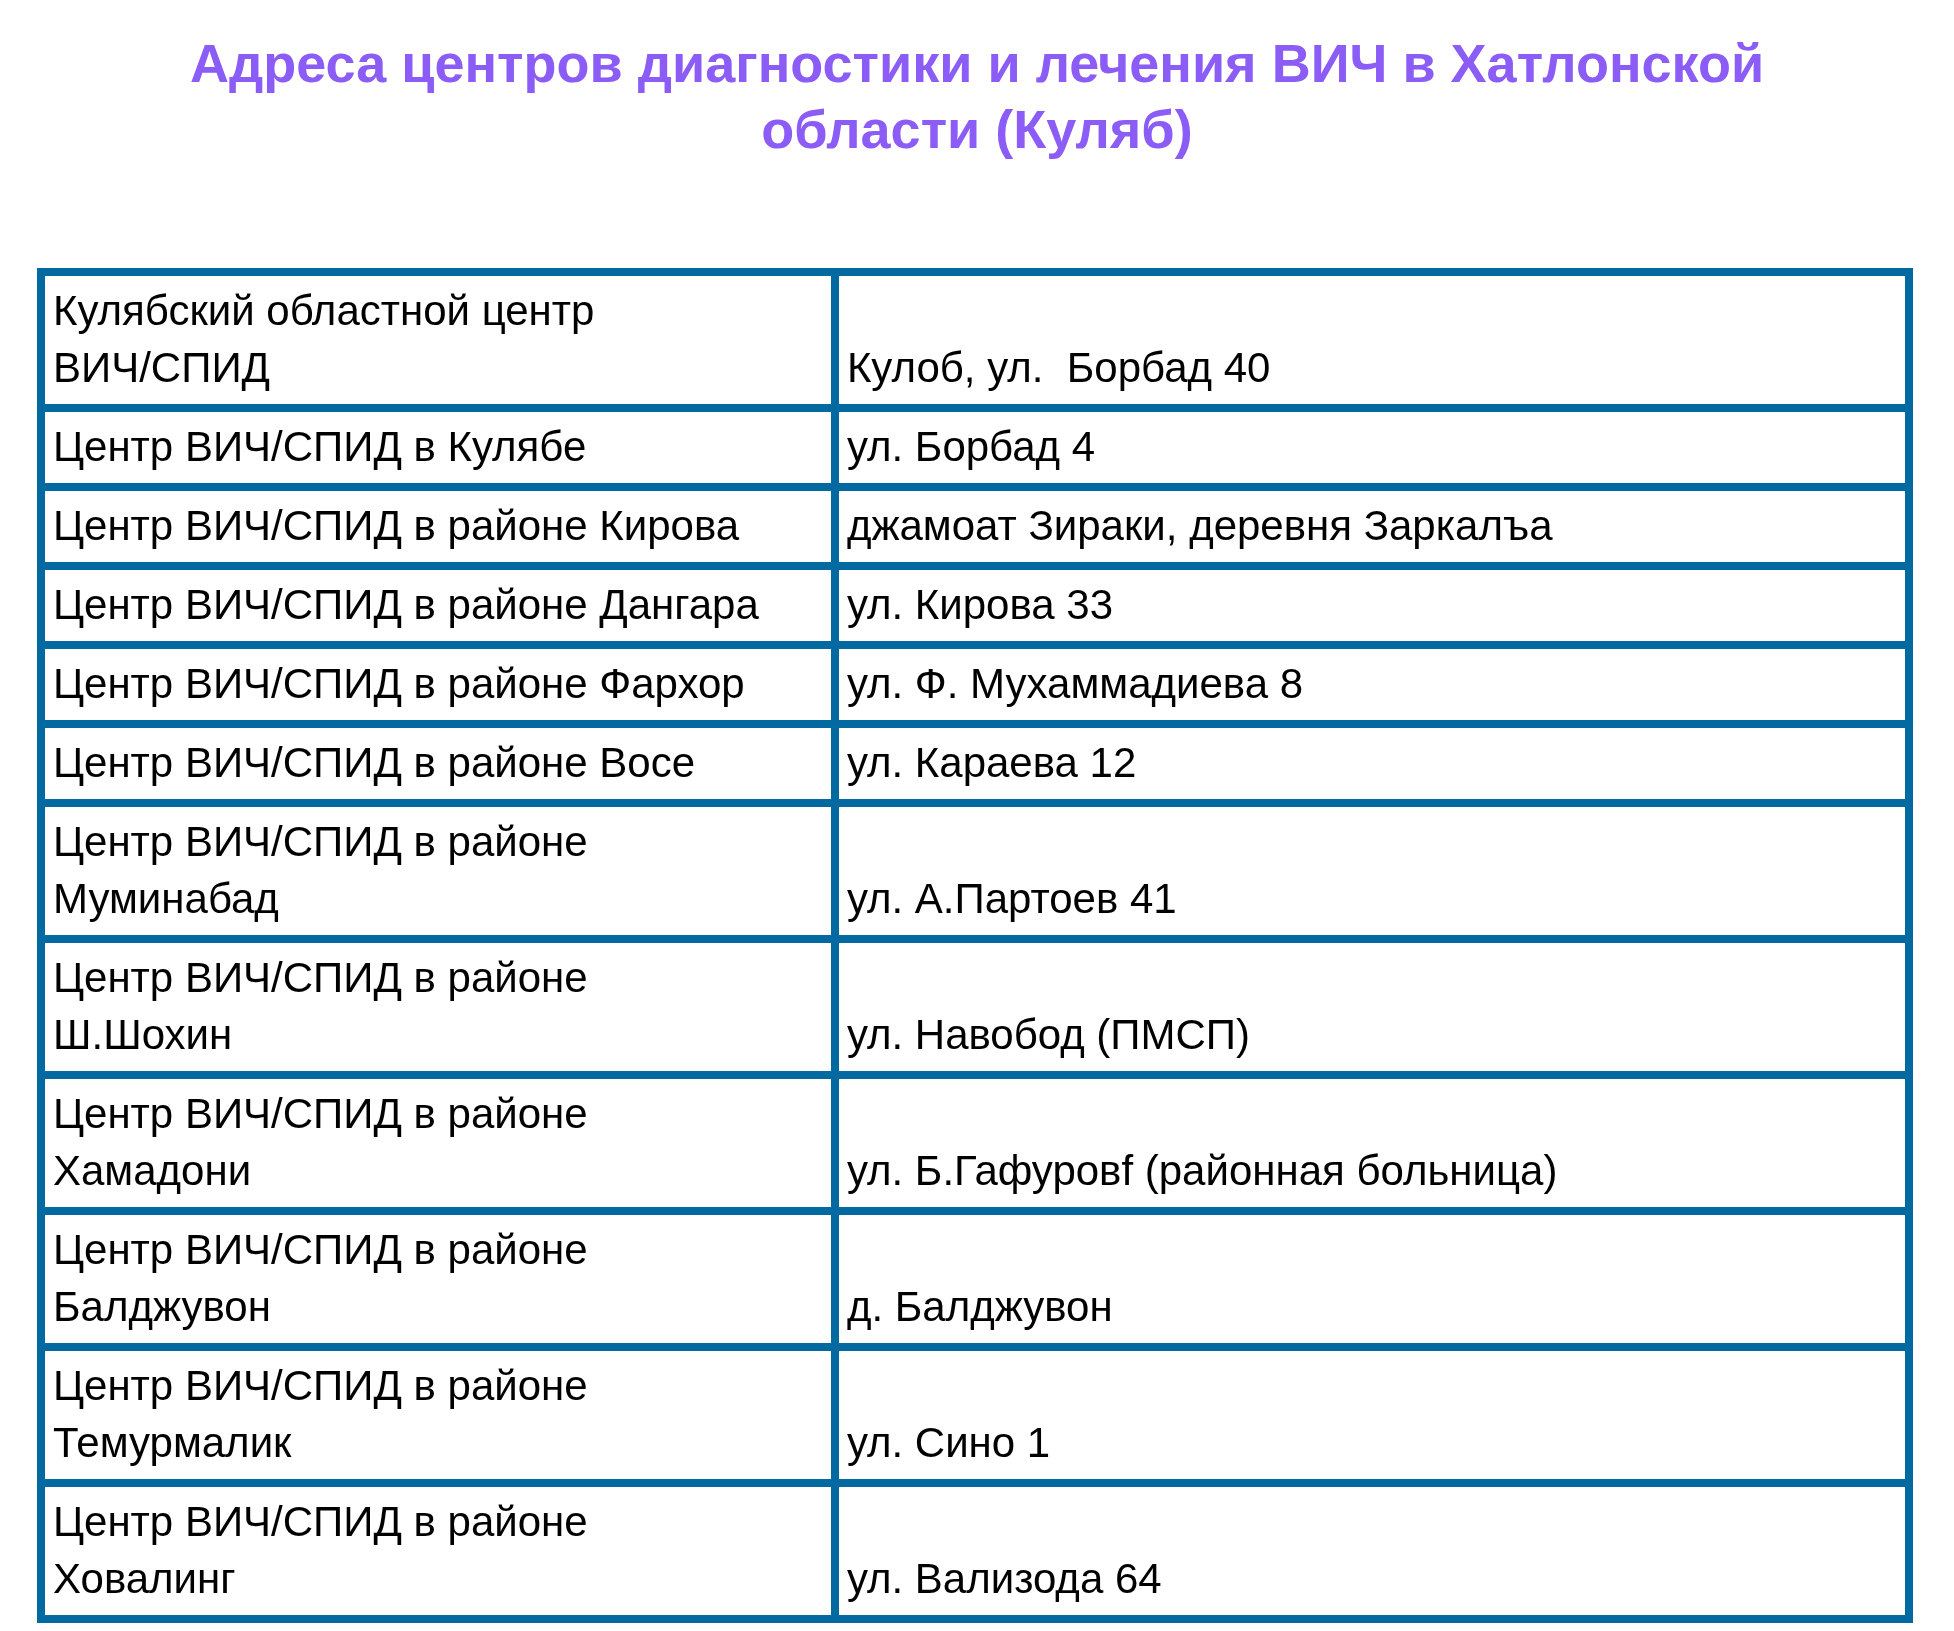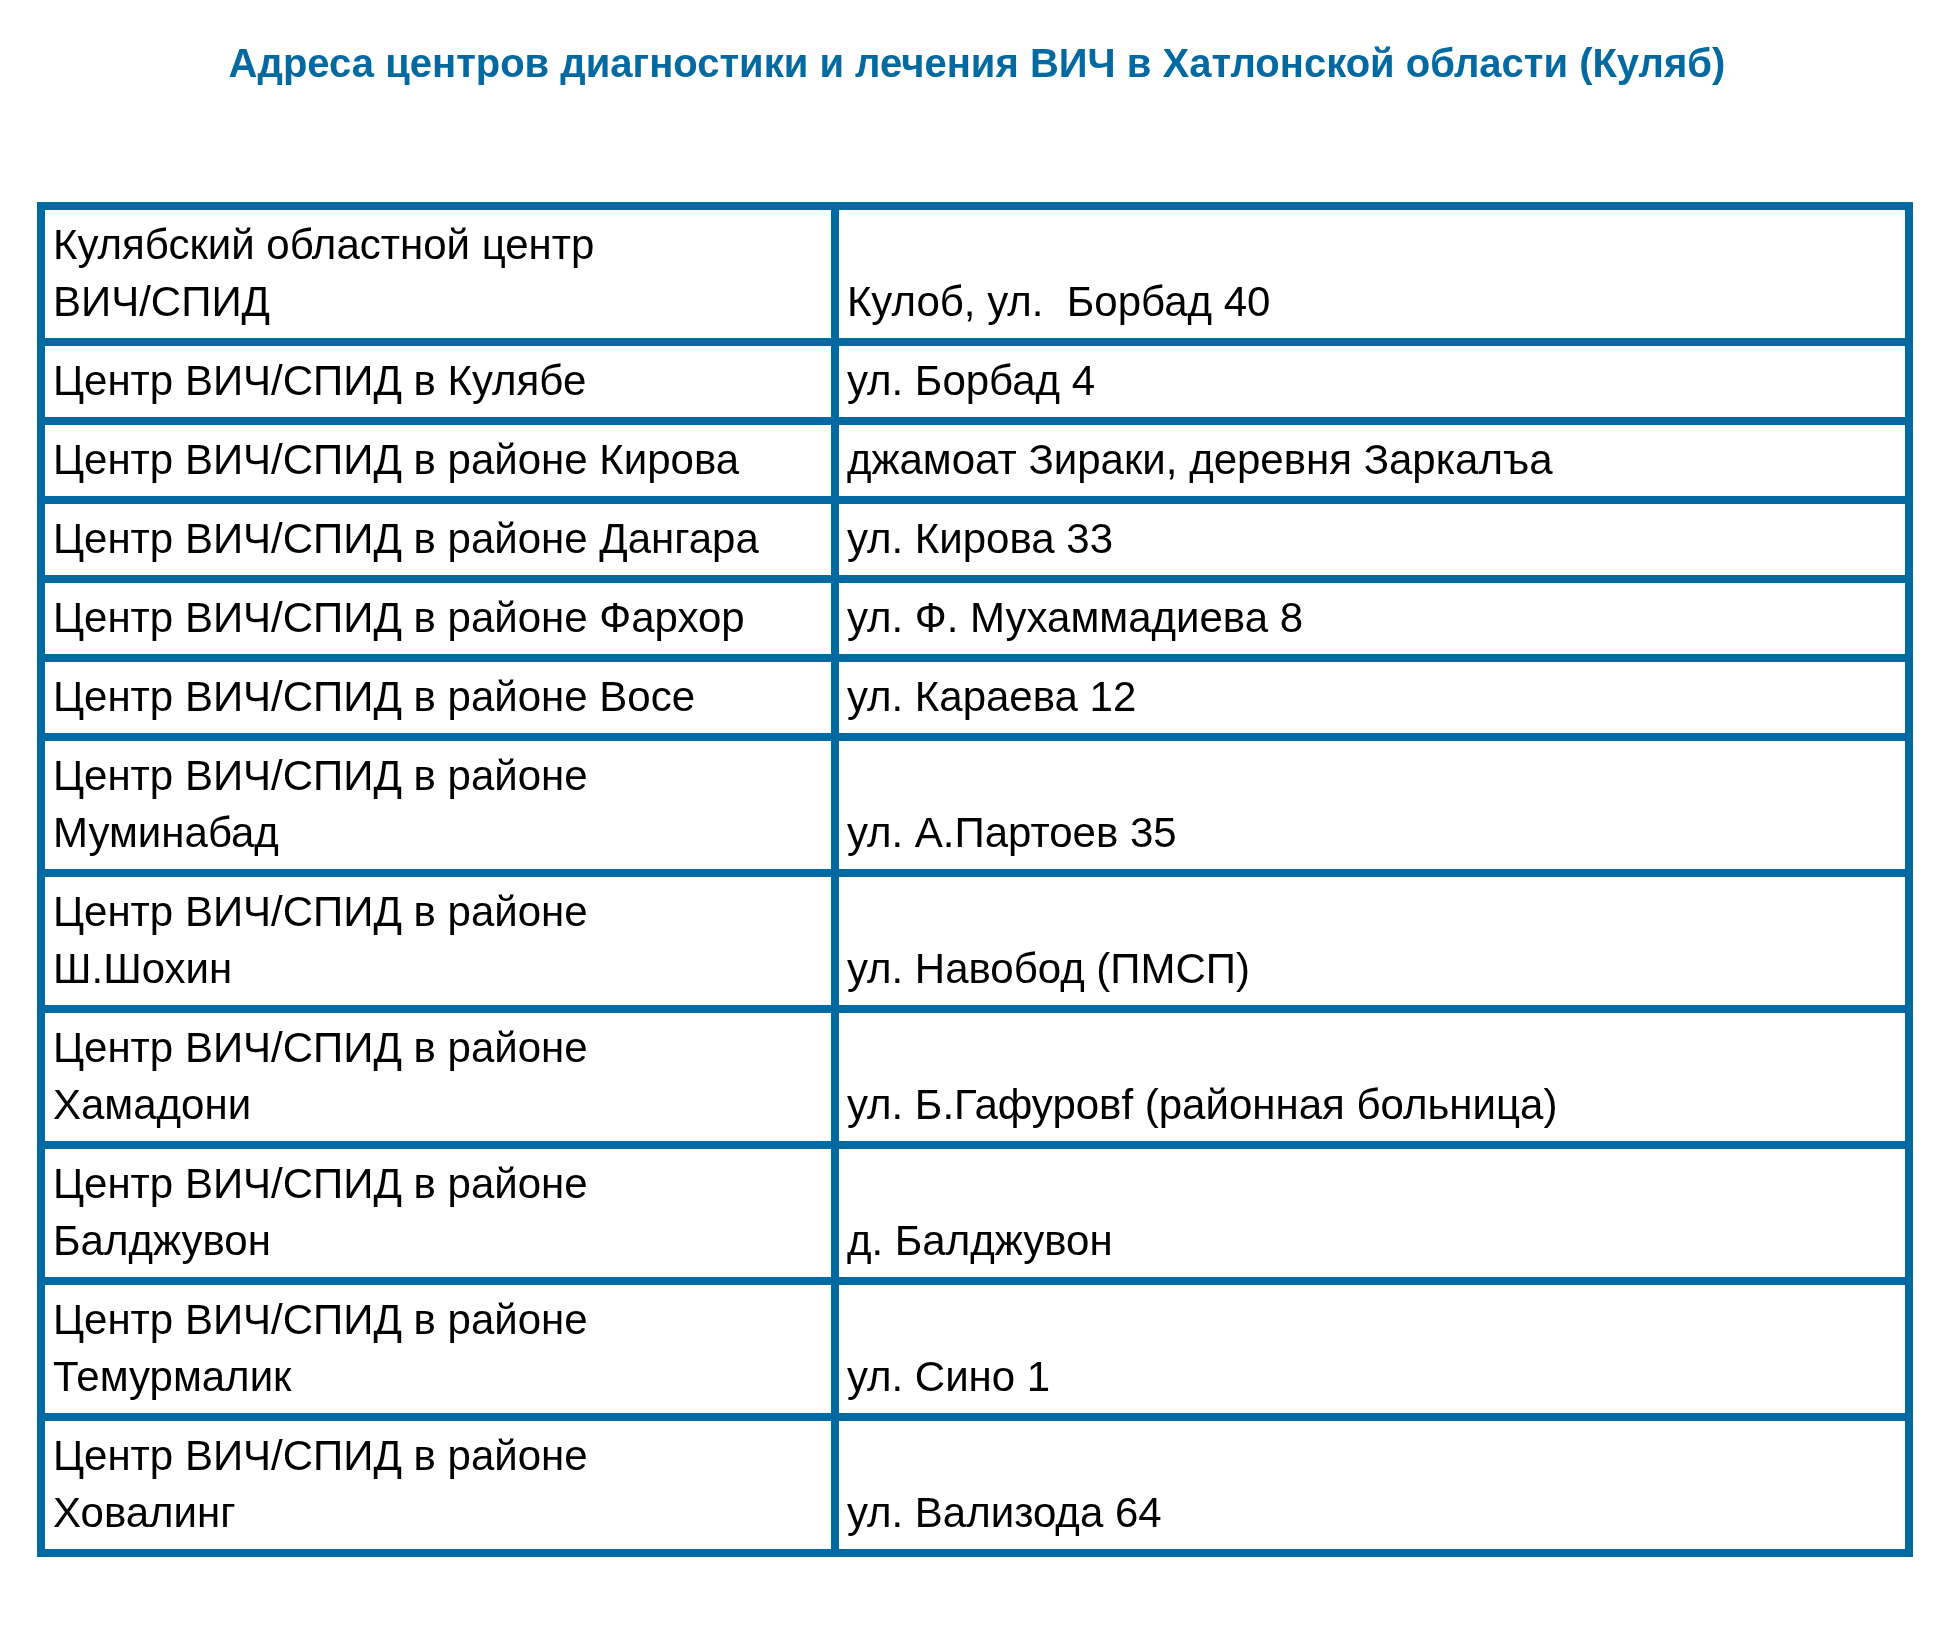--- a/index.html
+++ b/index.html
@@ -10,24 +10,24 @@
   body {
     width: 1954px;
     height: 1631px;
     font-family: "Liberation Sans", sans-serif;
     color: #000000;
     overflow: hidden;
   }
   .doc-title {
     margin: 30px 120px 0 120px;
     text-align: center;
-    font-size: 40px;
+    font-size: 54px;
     font-weight: bold;
     line-height: 66px;
-    color: #0369a1;
+    color: #8b5cf6;
     white-space: pre-wrap;
   }
   table.centers-table {
     border-collapse: collapse;
     table-layout: fixed;
     width: 1876px;
     margin: 106px 0 0 37px;
   }
   table.centers-table td {
     border: 8px solid #0369a1;
@@ -75,21 +75,21 @@
         <td>Центр ВИЧ/СПИД в районе Фархор</td>
         <td>ул. Ф. Мухаммадиева 8</td>
       </tr>
       <tr>
         <td>Центр ВИЧ/СПИД в районе Восе</td>
         <td>ул. Караева 12</td>
       </tr>
       <tr>
         <td>Центр ВИЧ/СПИД в районе
 Муминабад</td>
-        <td>ул. А.Партоев 35</td>
+        <td>ул. А.Партоев 41</td>
       </tr>
       <tr>
         <td>Центр ВИЧ/СПИД в районе
 Ш.Шохин</td>
         <td>ул. Навобод (ПМСП)</td>
       </tr>
       <tr>
         <td>Центр ВИЧ/СПИД в районе
 Хамадони</td>
         <td>ул. Б.Гафуровf (районная больница)</td>

